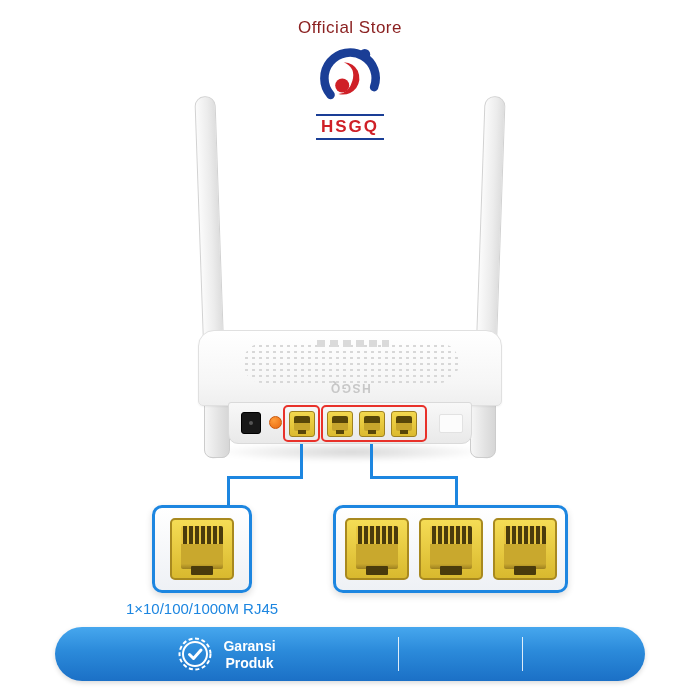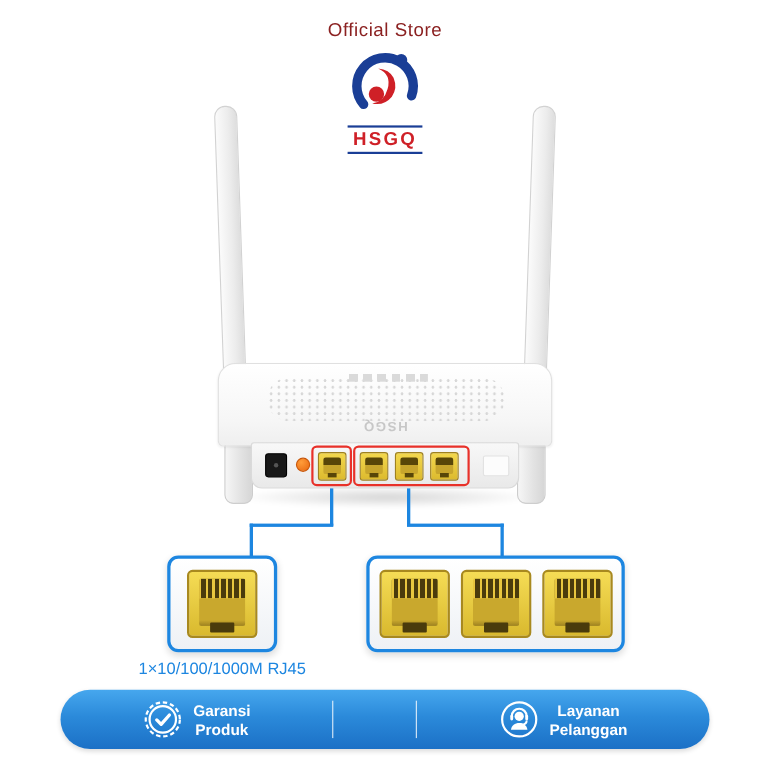--- a/index.html
+++ b/index.html
@@ -222,31 +222,15 @@
         <div>Garansi</div>
         <div>Produk</div>
       </div>
     </div>
 
     <div class="divider"></div>
 
 
     <div class="divider"></div>
 
-    <div class="badge">
-      <svg viewBox="0 0 36 36">
-        <circle cx="18" cy="18" r="15.5" fill="none" stroke="#ffffff" stroke-width="2"></circle>
-        <circle cx="18" cy="15.2" r="4.2" fill="#ffffff"></circle>
-        <path d="M10.5 27.5c.6-4.2 3.6-6.2 7.5-6.2s6.9 2 7.5 6.2z" fill="#ffffff"></path>
-        <path d="M11.3 15a6.7 6.7 0 0 1 13.4 0" fill="none" stroke="#ffffff" stroke-width="2"></path>
-        <rect x="9.9" y="13.8" width="2.6" height="5.2" rx="1.3" fill="#ffffff"></rect>
-        <rect x="23.5" y="13.8" width="2.6" height="5.2" rx="1.3" fill="#ffffff"></rect>
-        <path d="M24.8 19c0 2.3-2.1 3.7-4.6 3.9" fill="none" stroke="#ffffff" stroke-width="1.8"></path>
-        <circle cx="19.8" cy="23" r="1.4" fill="#ffffff"></circle>
-      </svg>
-      <div class="badge-text">
-        <div>Layanan</div>
-        <div>Pelanggan</div>
-      </div>
-    </div>
 
   </div>
 </div>
 
 </body></html>

